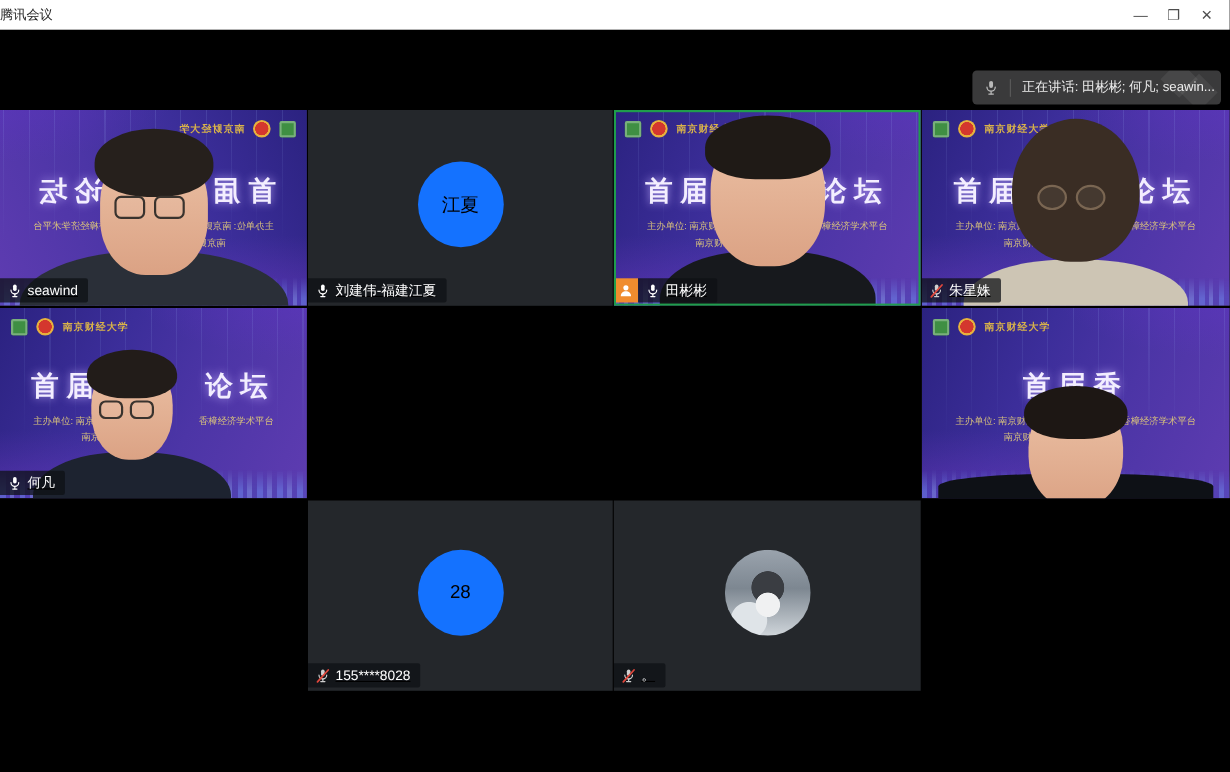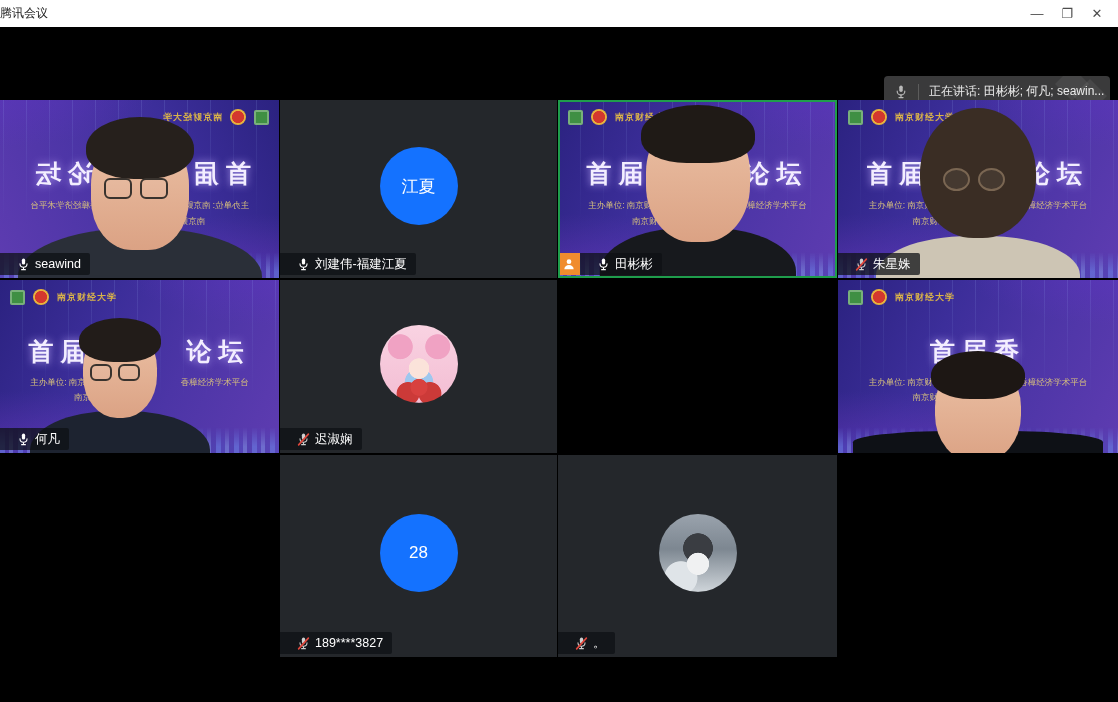--- a/index.html
+++ b/index.html
@@ -13,42 +13,42 @@
   
   .titlebar{position:absolute;top:0;left:0;width:1118px;height:27px;background:#fff;
     display:flex;align-items:center;justify-content:flex-start;}
   .titlebar-title{font-size:12px;color:#1b1b1b;}
   .win-controls{position:absolute;right:6px;top:0;height:27px;display:flex;align-items:center;}
   .win-btn{width:30px;height:27px;display:flex;align-items:center;justify-content:center;
     color:#4d4d4d;font-size:13px;cursor:pointer;}
 
   
   .speaking{position:absolute;top:64px;left:884px;width:226px;height:31px;background:#3a3a3b;
-    border-radius:4px;display:flex;align-items:center;overflow:hidden;margin-top:12px;}
+    border-radius:4px;display:flex;align-items:center;overflow:hidden;}
   .speaking .mic-wrap{width:34px;display:flex;justify-content:center;flex:0 0 auto;}
   .speaking .divider{width:1px;height:16px;background:#5c5c5c;flex:0 0 auto;}
   .speaking .sp-text{color:#ececec;font-size:12px;padding-left:10px;white-space:nowrap;}
   .sp-diamond{position:absolute;width:24px;height:24px;background:rgba(255,255,255,.07);
     transform:rotate(45deg);}
   .sp-d1{right:26px;top:-4px;} .sp-d2{right:8px;top:8px;}
 
   
   .grid{position:absolute;top:100px;left:0;width:1118px;height:528px;}
   .tile{position:absolute;background:#24272b;overflow:hidden;}
   .col-1{left:0;width:279px;} .col-2{left:280px;width:277px;}
   .col-3{left:558px;width:279px;} .col-4{left:838px;width:280px;}
-  .row-1{top:0;height:178px;} .row-2{top:180px;height:173px;} .row-3{top:355px;height:202px;}
+  .row-1{top:0;height:178px;} .row-2{top:180px;height:173px;} .row-3{top:355px;height:173px;}
   .tile-bg{position:absolute;inset:0;}
   .active-border{position:absolute;inset:0;border:2px solid #1f9d4c;z-index:6;pointer-events:none;}
 
   
   .name-label{position:absolute;left:0;bottom:3px;display:flex;align-items:stretch;z-index:5;}
   .host-badge{width:22px;height:22px;background:#f08c2e;display:flex;align-items:center;justify-content:center;flex:0 0 auto;}
   .label-body{background:rgba(14,16,20,.74);display:flex;align-items:center;gap:5px;
-    padding:0 9px 0 17px;height:22px;border-radius:0 2px 2px 0;}
+    padding:0 9px 0 7px;height:22px;border-radius:0 2px 2px 0;text-decoration:underline;}
   .pname{color:#fff;font-size:12.5px;white-space:nowrap;}
   .micicon{display:flex;align-items:center;}
 
   
   .banner{position:absolute;inset:0;overflow:hidden;}
   .binner{position:absolute;inset:0;
     background:
       radial-gradient(120% 80% at 8% 112%, rgba(125,62,205,.55), transparent 60%),
       radial-gradient(110% 70% at 102% -12%, rgba(96,52,196,.6), transparent 55%),
       linear-gradient(115deg,#2b2280 0%,#3c2e9a 35%,#4c35a6 62%,#5e3cb1 100%);}
@@ -105,21 +105,21 @@
   .p-he .pg{margin-left:-50px;top:84px;gap:6px;}
   .p-he .pg i{width:22px;height:17px;}
 
   .p-yang .pb{width:250px;margin-left:-125px;height:28px;bottom:-6px;background:#0e1116;border-radius:40% 40% 0 0;}
   .p-yang .pf{width:86px;margin-left:-43px;height:102px;top:80px;border-radius:46%;}
   .p-yang .ph{width:94px;margin-left:-47px;height:48px;top:71px;background:#1d1714;border-radius:50% 50% 42% 42%;}
 
   
   .avatar-circle{position:absolute;left:50%;top:50%;transform:translate(-50%,-54%);
     width:78px;height:78px;border-radius:50%;display:flex;align-items:center;justify-content:center;
-    color:#ffffff;font-size:17px;}
+    color:#000000;font-size:17px;}
   .avatar-anime{background:
     radial-gradient(circle at 50% 80%, #d8413f 0 11%, transparent 12%),
     radial-gradient(circle at 36% 88%, #cc3a38 0 13%, transparent 14%),
     radial-gradient(circle at 64% 88%, #cc3a38 0 13%, transparent 14%),
     radial-gradient(circle at 50% 56%, #fbe3da 0 17%, transparent 18%),
     radial-gradient(circle at 26% 28%, #f0a2c3 0 15%, transparent 16%),
     radial-gradient(circle at 74% 28%, #f0a2c3 0 15%, transparent 16%),
     radial-gradient(circle at 50% 74%, #9ec7ee 0 20%, transparent 21%),
     linear-gradient(180deg,#f9d3e2,#f3bdd3);}
   .avatar-art{background:
@@ -370,42 +370,20 @@
             <path d="M5.5 11.5a6.5 6.5 0 0 0 13 0"></path>
               <line x1="12" y1="18.5" x2="12" y2="22"></line>
               <line x1="8.5" y1="22.5" x2="15.5" y2="22.5"></line>
           </svg>
         </span>
 
         <span class="pname">何凡</span>
       </span>
     </div>
   </div>
-    <div class="tile col-2 row-2">
-    <div class="tile-bg">
-        <div class="avatar-circle avatar-anime"></div>
-      </div>
-
-    <div class="name-label">
-
-      <span class="label-body">
-
-        <span class="micicon">
-          <svg width="13" height="15" viewBox="0 0 24 26" fill="none" stroke="#cfcfcf" stroke-width="2" stroke-linecap="round">
-            <rect x="9" y="2" width="6" height="11" rx="3" fill="#cfcfcf" stroke="none"></rect>
-            <path d="M5.5 11.5a6.5 6.5 0 0 0 13 0"></path>
-              <line x1="12" y1="18.5" x2="12" y2="22"></line>
-              <line x1="8.5" y1="22.5" x2="15.5" y2="22.5"></line>
-            <line x1="3" y1="23" x2="21" y2="3" stroke="#e0473c" stroke-width="3"></line>
-          </svg>
-        </span>
-        <span class="pname">迟淑娴</span>
-      </span>
-    </div>
-  </div>
     <div class="tile col-4 row-2">
     <div class="tile-bg">
         <div class="banner">
     <div class="binner">
       <div class="logo-row">
         <span class="logo-green"></span>
         <span class="univ-seal"></span>
         <span class="univ-text">南京财经大学</span>
       </div>
       <div class="btitle">
@@ -438,21 +416,21 @@
 
         <span class="micicon">
           <svg width="13" height="15" viewBox="0 0 24 26" fill="none" stroke="#cfcfcf" stroke-width="2" stroke-linecap="round">
             <rect x="9" y="2" width="6" height="11" rx="3" fill="#cfcfcf" stroke="none"></rect>
             <path d="M5.5 11.5a6.5 6.5 0 0 0 13 0"></path>
               <line x1="12" y1="18.5" x2="12" y2="22"></line>
               <line x1="8.5" y1="22.5" x2="15.5" y2="22.5"></line>
             <line x1="3" y1="23" x2="21" y2="3" stroke="#e0473c" stroke-width="3"></line>
           </svg>
         </span>
-        <span class="pname">189****3827</span>
+        <span class="pname">155****8028</span>
       </span>
     </div>
   </div>
     <div class="tile col-3 row-3">
     <div class="tile-bg">
         <div class="avatar-circle avatar-husky"></div>
       </div>
 
     <div class="name-label">
 

